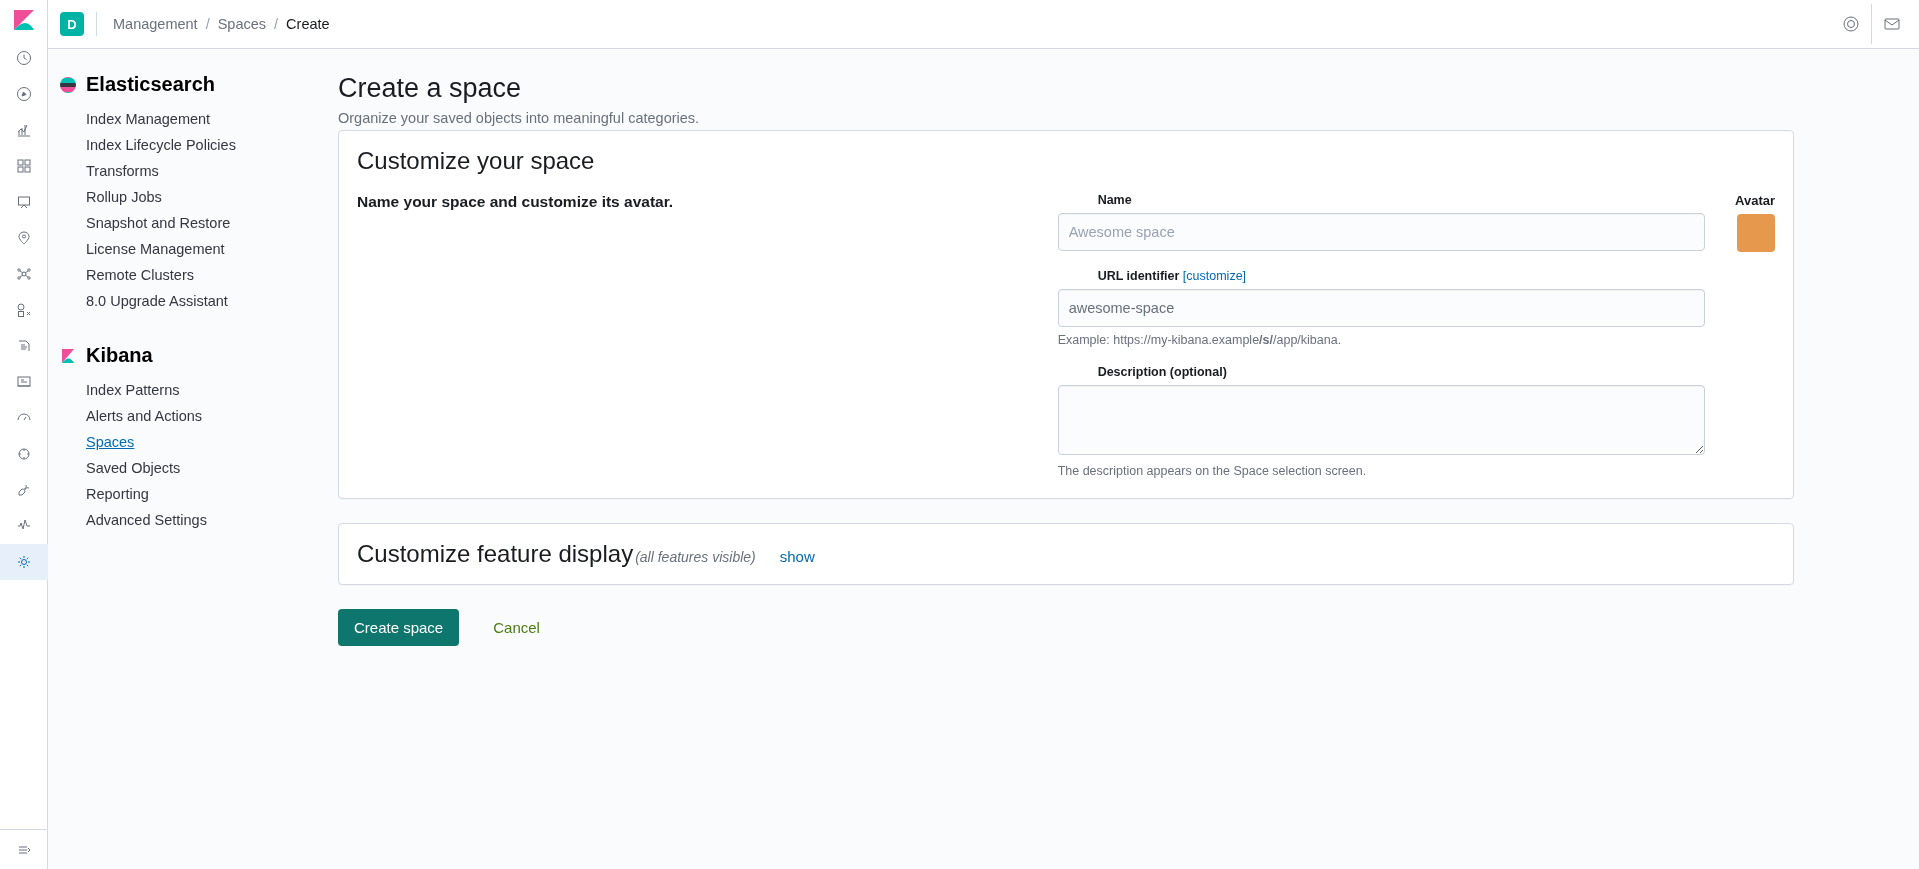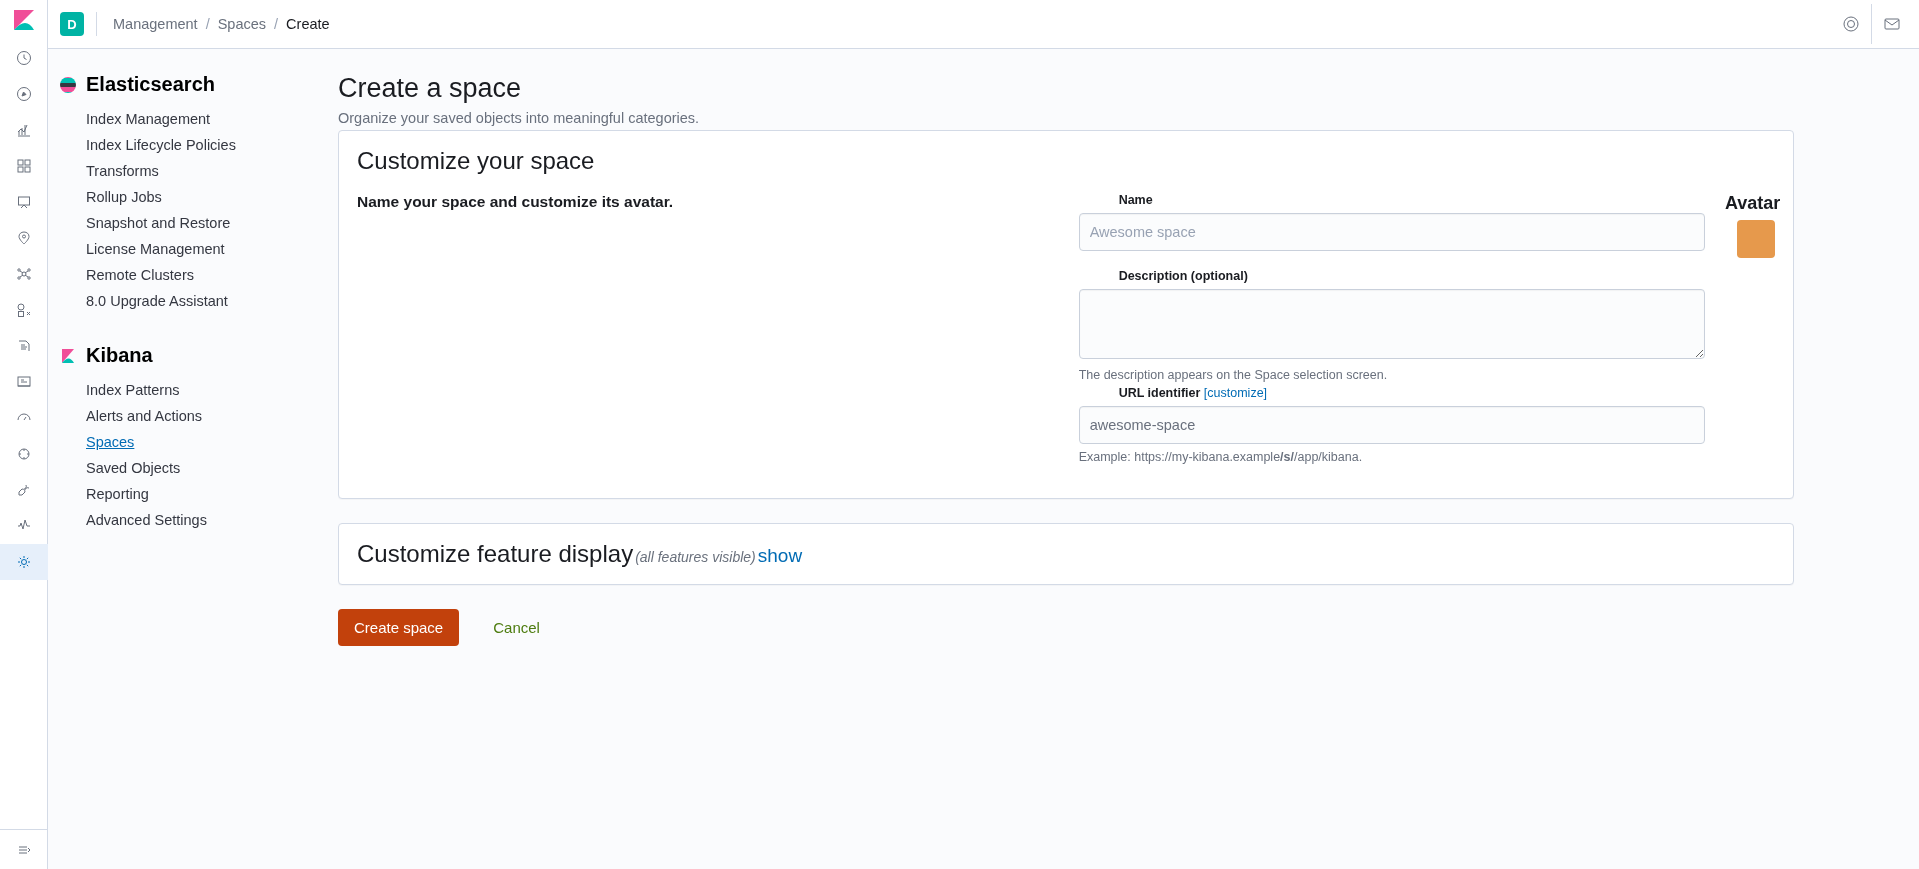--- a/index.html
+++ b/index.html
@@ -41,46 +41,46 @@
   .kib-icon { width:16px; height:16px; }
 
   
   .main { flex:1; padding: 24px 24px 24px 20px; max-width: 1500px; }
   .page-title { font-size: 27px; font-weight:400; color:#1a1c21; margin: 0 0 6px 0; }
   .page-subtitle { color:#69707d; font-size:14.5px; margin-bottom: 4px; }
 
   .panel { background:#fff; border:1px solid #d3dae6; border-radius:4px; padding: 16px 18px; margin-bottom: 24px; box-shadow: 0 1px 1px rgba(0,0,0,0.03); }
   .panel-title { font-size:24px; font-weight:400; color:#1a1c21; margin:0 0 18px 0; }
 
-  .two-col { display:flex; gap: 41px; }
+  .two-col { display:flex; gap: 20px; }
   .left-col { width: 48%; }
   .right-col { flex:1; display:flex; gap:20px; align-items:flex-start; }
   .form-col { flex:1; }
   .strong-text { font-weight:700; color:#1a1c21; font-size:15.5px; margin-bottom:10px; }
   .help-text { color:#69707d; font-size:14.5px; line-height:1.5; }
 
   .field { margin-bottom: 18px; }
   .label { font-size:12.5px; font-weight:600; color:#1a1c21; margin-bottom:6px; display:block;margin-left:40px; }
   .input { width:100%; height:38px; border:1px solid #c9d0db; border-radius:4px; background:#fbfcfd; padding:0 10px; font-size:14.5px; color:#343741; box-shadow: inset 0 1px 1px rgba(0,0,0,0.04); }
   .input::placeholder { color:#98a2b3; }
   .input[readonly] { color:#69707d; }
   textarea.input { height:70px; padding:8px 10px; resize: both; }
   .hint { font-size:12.5px; color:#69707d; margin-top:6px; }
   .link-inline { color:#006bb4; font-weight:400; text-decoration:none; font-size:12.5px; }
 
   .avatar-col { width:50px; }
-  .avatar-label { font-size:18px; font-weight:600; color:#1a1c21; margin-bottom:6px; text-align:center; }
+  .avatar-label { font-size:13px; font-weight:600; color:#1a1c21; margin-bottom:6px; text-align:right; }
   .avatar-swatch { width:38px; height:38px; border-radius:4px; background:#e6994c; margin-left:auto; cursor:pointer; }
 
   .feature-panel .panel-title { display:flex; align-items:baseline; gap:2px; margin:0; }
   .feature-sub { font-style:italic; font-size:14px; color:#6a717d; }
-  .feature-show { color:#006bb4; font-size:19px; text-decoration:none; }
+  .feature-show { color:#006bb4; font-size:15px; text-decoration:none;margin-left:22px; }
 
   .actions { display:flex; gap: 28px; align-items:center; }
-  .btn-primary { background:#c2410c; color:#fff; border:none; border-radius:4px; padding:10px 16px; font-size:15px; cursor:pointer; }
+  .btn-primary { background:#0f766e; color:#fff; border:none; border-radius:4px; padding:10px 16px; font-size:15px; cursor:pointer; }
   .btn-text { background:none; border:none; color:#4d7c0f; font-size:15px; cursor:pointer; }
 </style>
 </head>
 <body>
 
 <div class="app">
 
   <div class="rail">
     <div class="rail-logo">
       <svg viewBox="0 0 24 24">
@@ -259,35 +259,35 @@
           <div class="two-col">
             <div class="left-col">
               <div class="strong-text">Name your space and customize its avatar.</div>
             </div>
             <div class="right-col">
               <div class="form-col">
                 <div class="field">
                   <label class="label">Name</label>
                   <input class="input" placeholder="Awesome space" style="">
                 </div>
-                <div class="field" style="margin-bottom:4px;">
-                  <label class="label">Description (optional)</label>
-                  <textarea class="input" style=""></textarea>
-                  <div class="hint">The description appears on the Space selection screen.</div>
-                </div>
                 <div class="field">
                   <label class="label">
                     <span>URL identifier</span>
                     <a href="#" class="link-inline">[customize]</a>
                   </label>
                   <input class="input" readonly="" value="awesome-space" style="">
                   <div class="hint">
                     <span>Example: https://my-kibana.example</span><b>/s/</b><span>/app/kibana.</span>
                   </div>
                 </div>
+                <div class="field" style="margin-bottom:4px;">
+                  <label class="label">Description (optional)</label>
+                  <textarea class="input" style=""></textarea>
+                  <div class="hint">The description appears on the Space selection screen.</div>
+                </div>
               </div>
               <div class="avatar-col">
                 <div class="avatar-label">Avatar</div>
                 <div class="avatar-swatch" style="background:#e6994c"></div>
               </div>
             </div>
           </div>
         </div>
 
         <div class="panel feature-panel">

